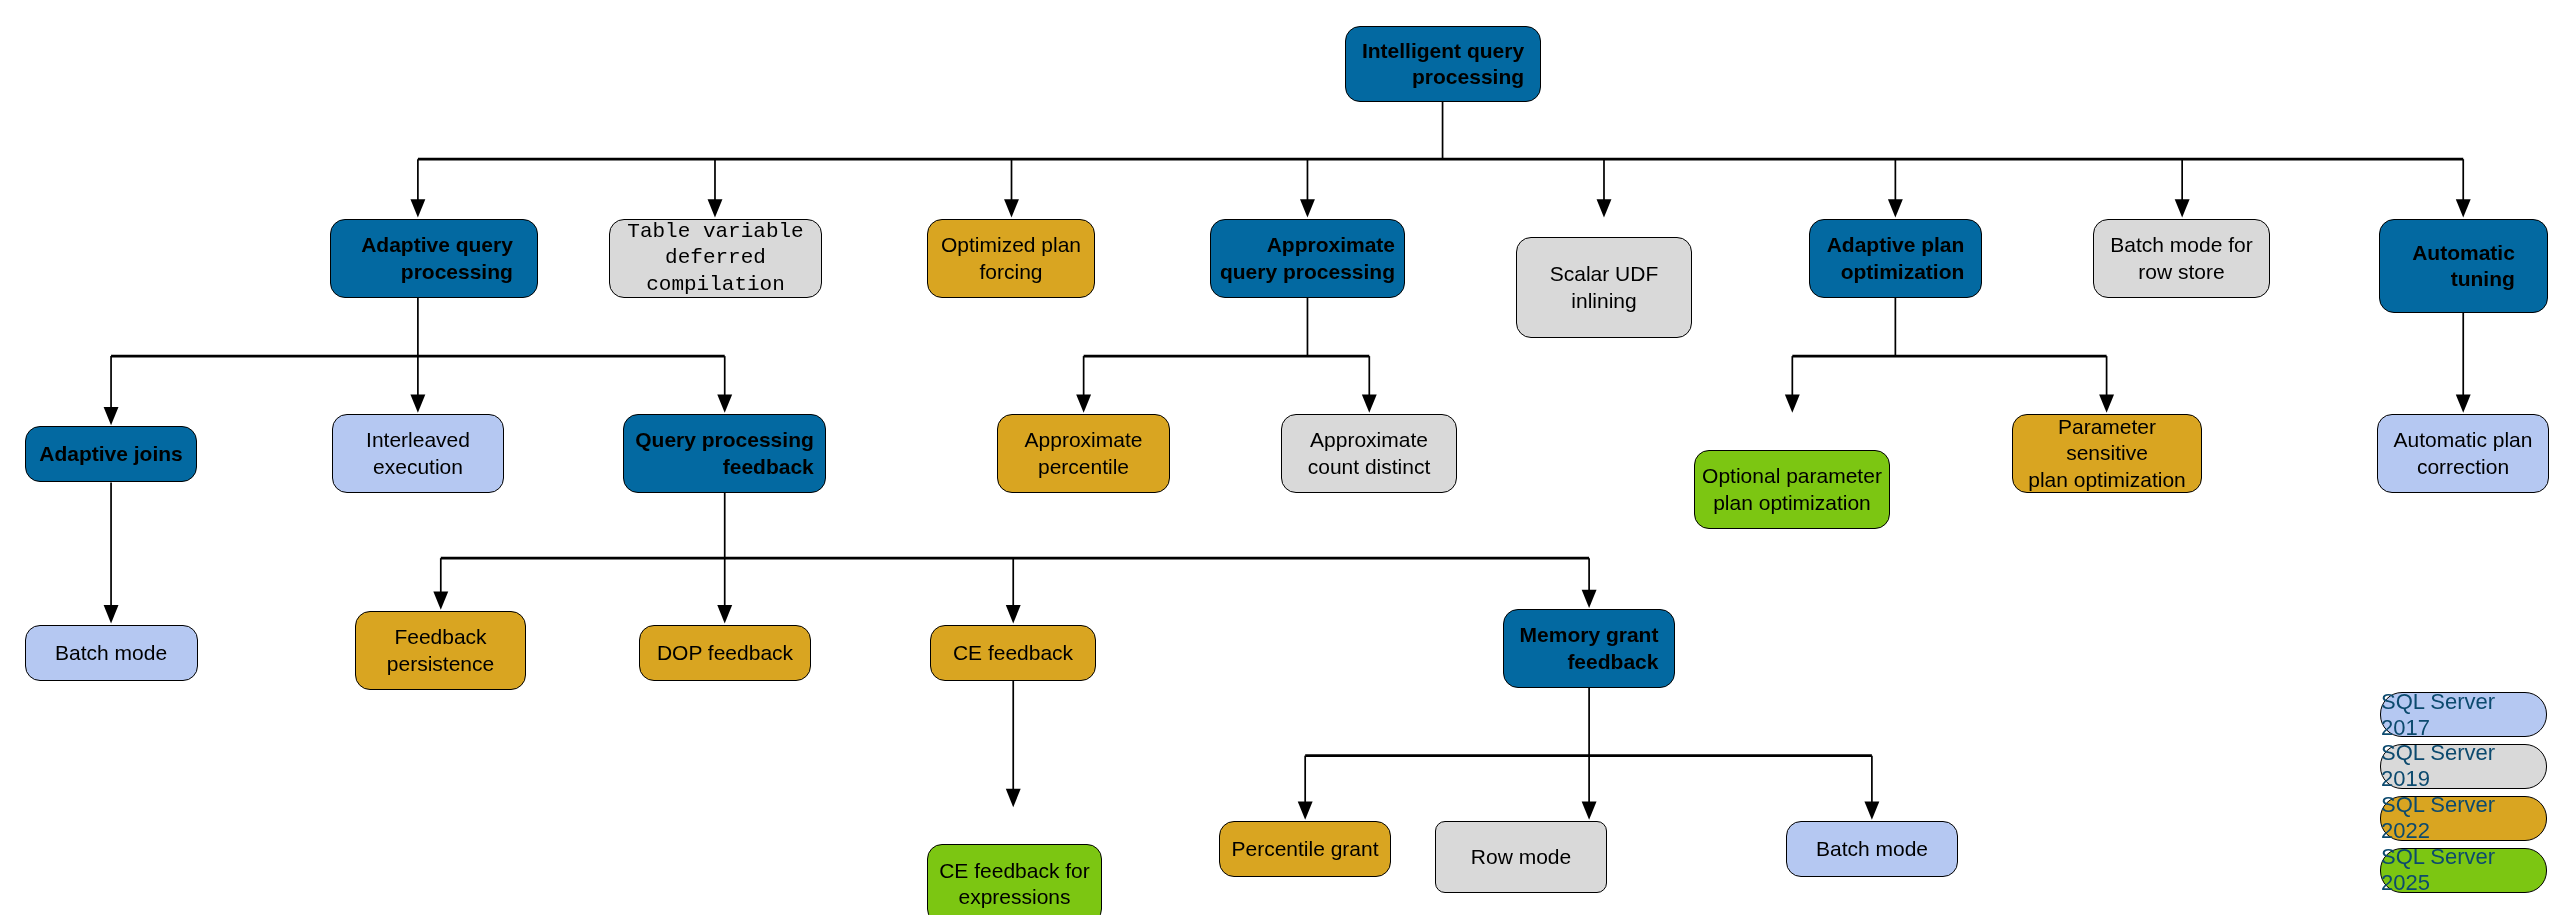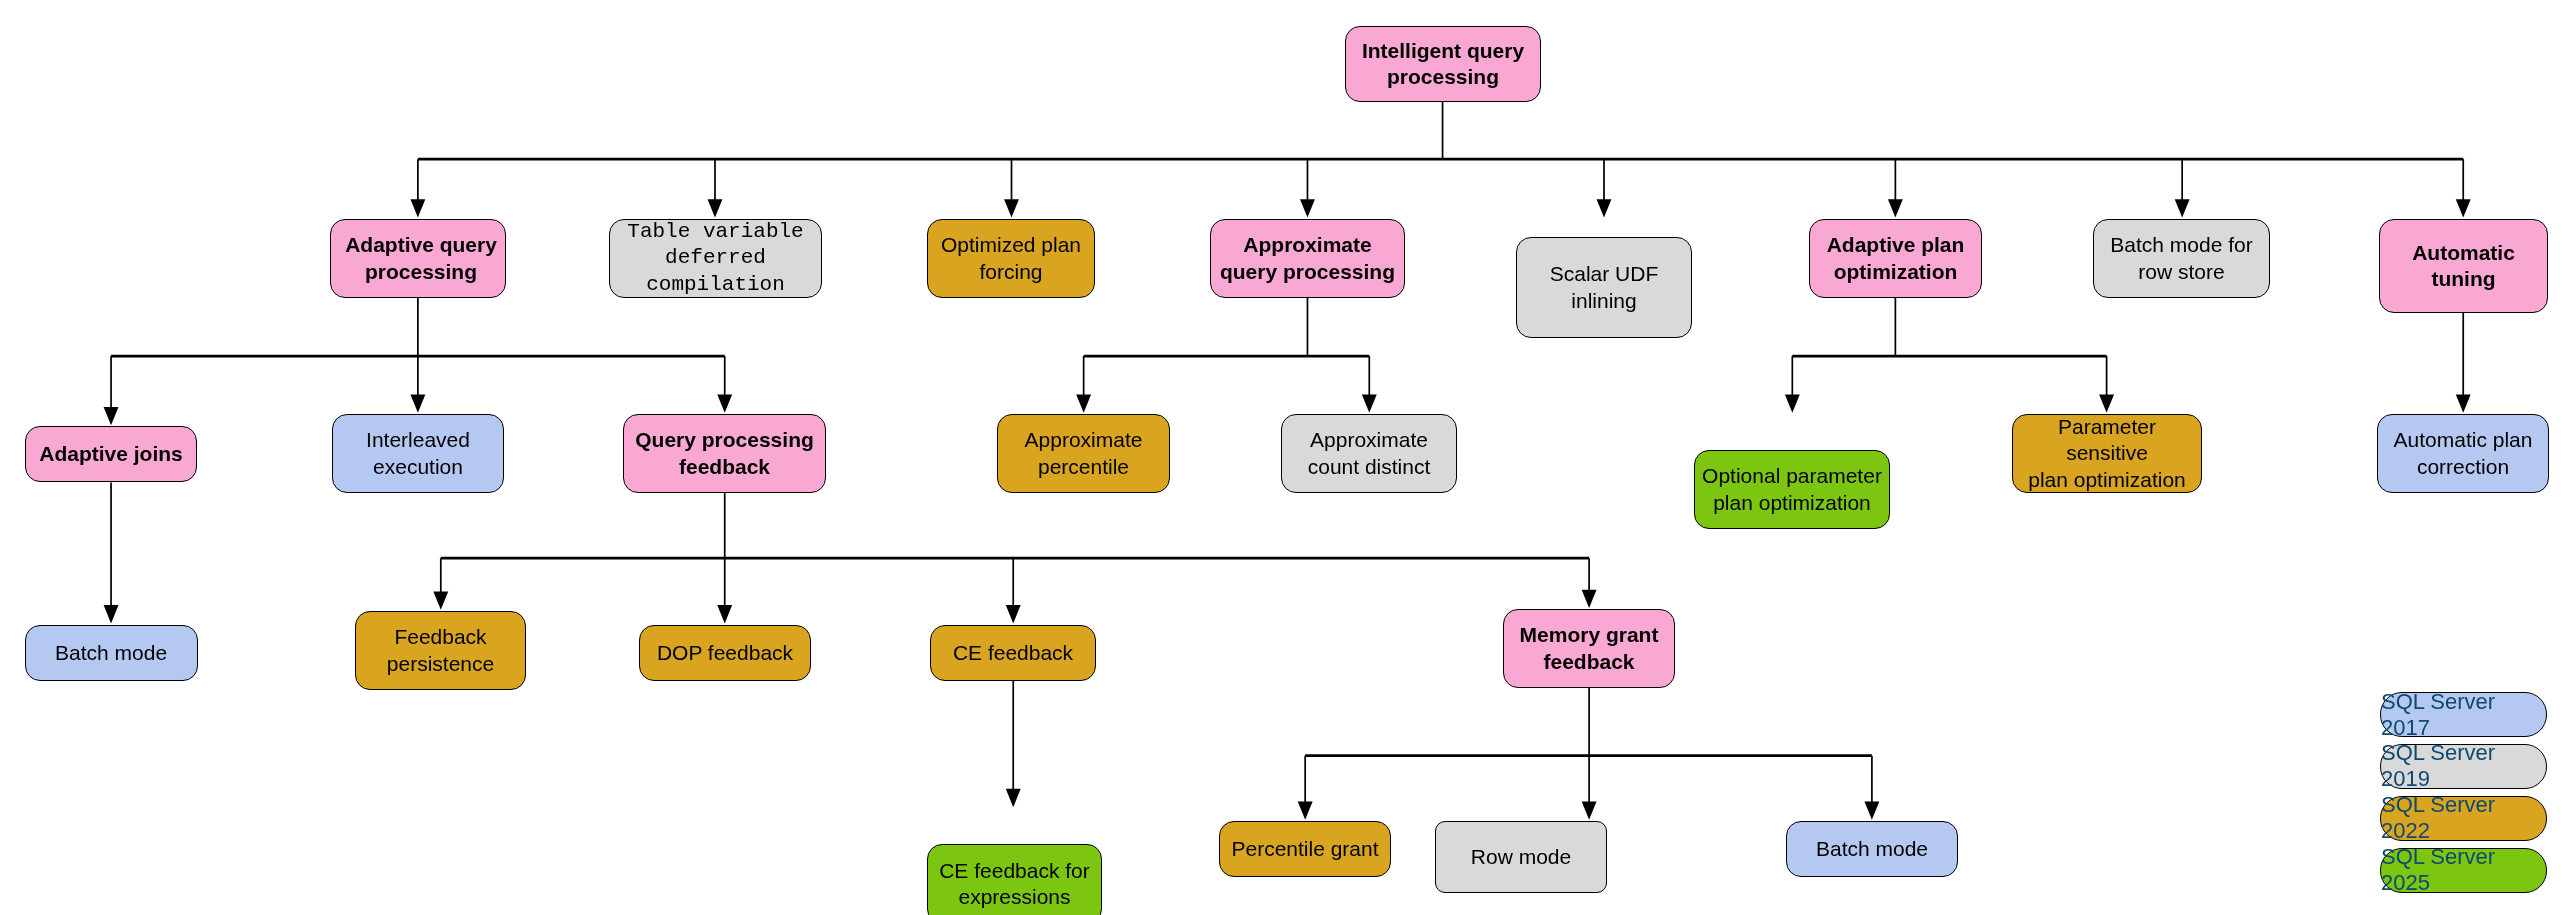--- a/index.html
+++ b/index.html
@@ -34,21 +34,21 @@
     text-align: center;
     font-size: 21px;
     color: #000000;
     background: #ffffff;
   }
   .node span {
     white-space: pre-line;
     line-height: 1.24;
     padding: 0 4.6px;
   }
-  .node.category { background: #f9a8d4; font-weight: 700; }
+  .node.category { background: #0369a1; font-weight: 700; text-align: right; }
   .node.sql2017 { background: #B5C8F2; }
   .node.sql2019 { background: #D9D9D9; }
   .node.sql2022 { background: #D9A521; }
   .node.sql2025 { background: #7CC612; margin-top: 36px; }
   #legend {
     position: absolute;
     left: 2380px;
     top: 692px;
     display: flex;
     flex-direction: column;
@@ -137,21 +137,21 @@
       <line x1="2776" y1="1320" x2="2776" y2="1406" stroke="#000000" stroke-width="3"></line>
       <polygon points="2763,1400 2789,1400 2776,1432" fill="#000000"></polygon>
       <line x1="3270" y1="1320" x2="3270" y2="1406" stroke="#000000" stroke-width="3"></line>
       <polygon points="3257,1400 3283,1400 3270,1432" fill="#000000"></polygon>
     </svg>
   <div id="nodes">
       <div class="node category" style="left: 1345px; top: 26px; width: 196px; height: 76px;">
         <span>Intelligent query
 processing</span>
       </div>
-      <div class="node category" style="left: 330px; top: 219px; width: 176px; height: 79px; padding-left: 6px;">
+      <div class="node category" style="left: 330px; top: 219px; width: 208px; height: 79px; padding-left: 6px;">
         <span>Adaptive query
 processing</span>
       </div>
       <div class="node sql2019" style="left: 609px; top: 219px; width: 213px; height: 79px; font-family: Liberation Mono, monospace;">
         <span>Table variable
 deferred compilation</span>
       </div>
       <div class="node sql2022" style="left: 927px; top: 219px; width: 168px; height: 79px;">
         <span>Optimized plan
 forcing</span>

